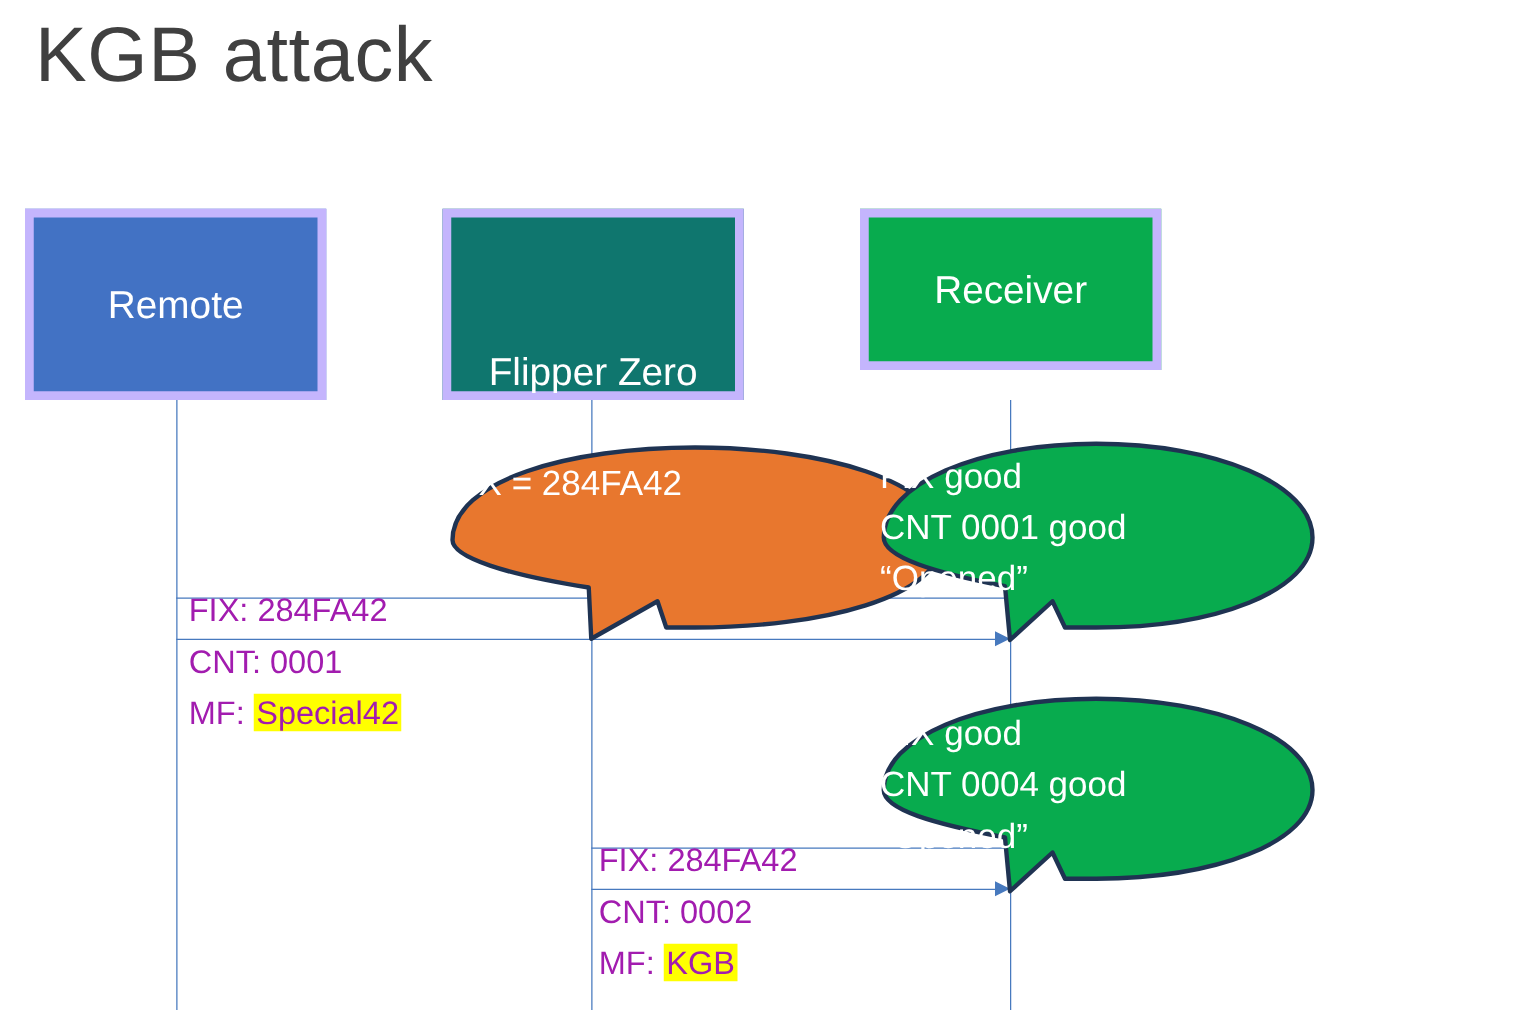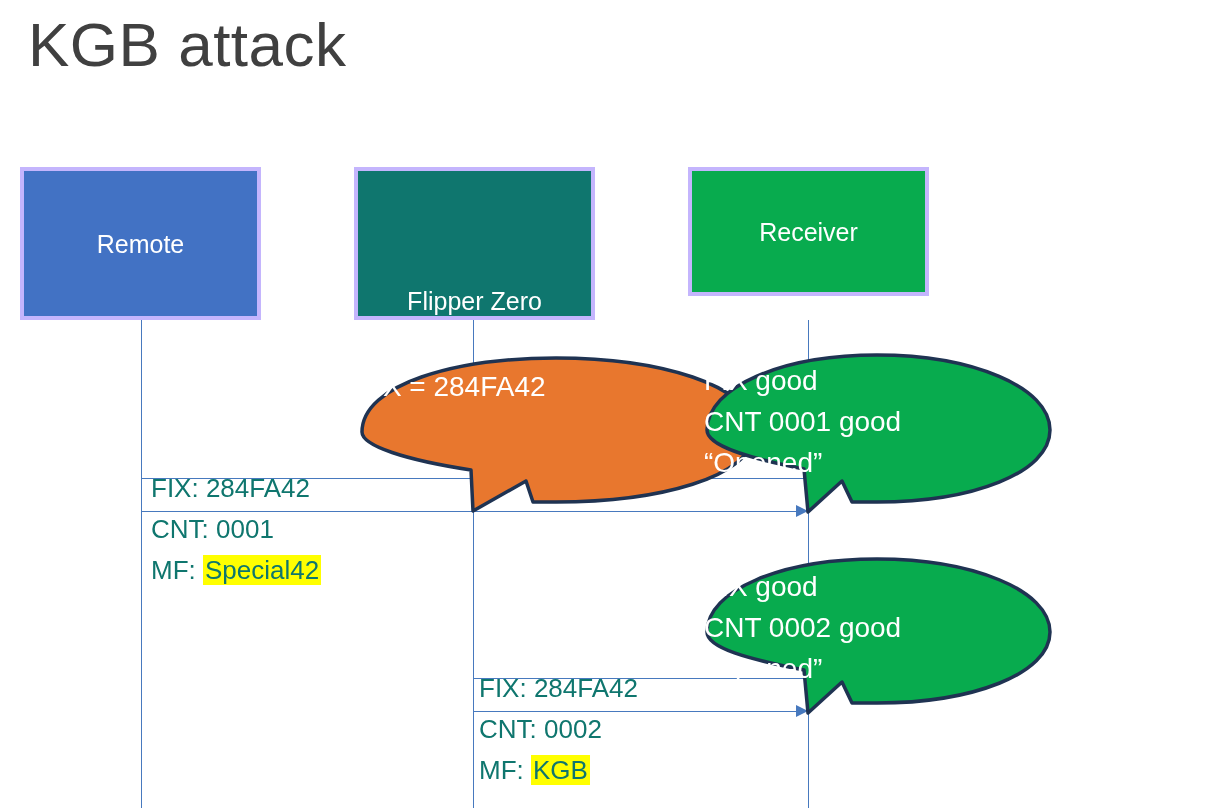--- a/index.html
+++ b/index.html
@@ -30,26 +30,26 @@
     font-weight: 400;
     color: #404040;
     letter-spacing: 0.5px;
     white-space: nowrap;
   }
 
   
   .actor-box {
     position: absolute;
     box-sizing: border-box;
-    border: 4px solid #c4b5fd;
+    border: 7px solid #c4b5fd;
     display: flex;
     align-items: center;
     justify-content: center;
     color: #ffffff;
-    font-size: 25px;
+    font-size: 31px;
     line-height: 30px;
     font-weight: 400;
   }
   #actor-remote  { left: 20px;  top: 167px; width: 241px; height: 153px; background: #4272C4; }
   #actor-flipper { left: 354px; top: 167px; width: 241px; height: 153px; background: #0f766e; align-items: flex-end; }
   #actor-receiver{ left: 688px; top: 167px; width: 241px; height: 129px; background: #08AB4E; }
 
   
   .lifeline {
     position: absolute;
@@ -74,21 +74,21 @@
     border-bottom: 6px solid transparent;
     border-left: 12px solid #4779BE;
   }
   .msg-top-rule {
     position: absolute;
     height: 1px;
     background: #4779BE;
   }
   .msg-labels {
     position: absolute;
-    color: #0f766e;
+    color: #a21caf;
     font-size: 26px;
     line-height: 41px;
     white-space: nowrap;
   }
   .msg-labels .row { display: block; }
   .hl {
     background: #FFFF00;
     padding: 0 2px;
     margin-top: 32px;
   }
@@ -213,18 +213,18 @@
                C 346 120, 268 149, 173 149
                L 148 149
                L 138 128
                L 104 159
                L 100 116
                C 44 105, 3 94, 3 78
                C 3 36, 78 5, 173 5 Z" fill="#08AB4E" stroke="#1F3352" stroke-width="3.5" stroke-linejoin="round"></path>
     </svg>
     <div class="callout-text">
       <span class="row">FIX good</span>
-      <span class="row">CNT 0002 good</span>
+      <span class="row">CNT 0004 good</span>
       <span class="row">“Opened”</span>
     </div>
   </div>
 
 </div>
 
 </body></html>

